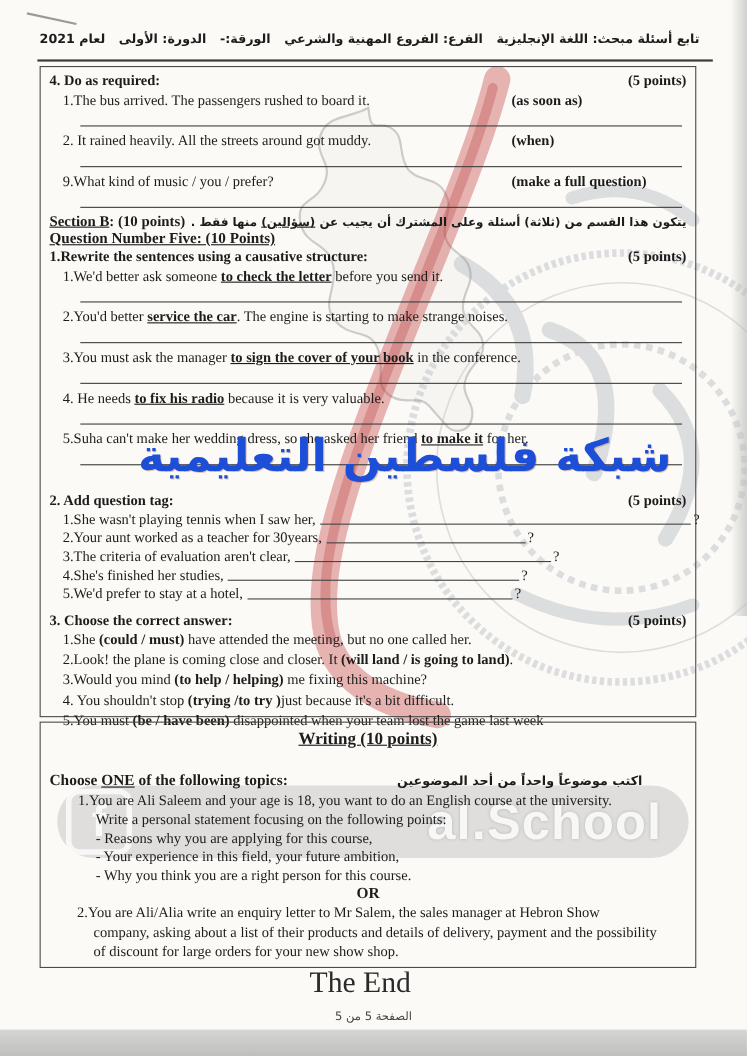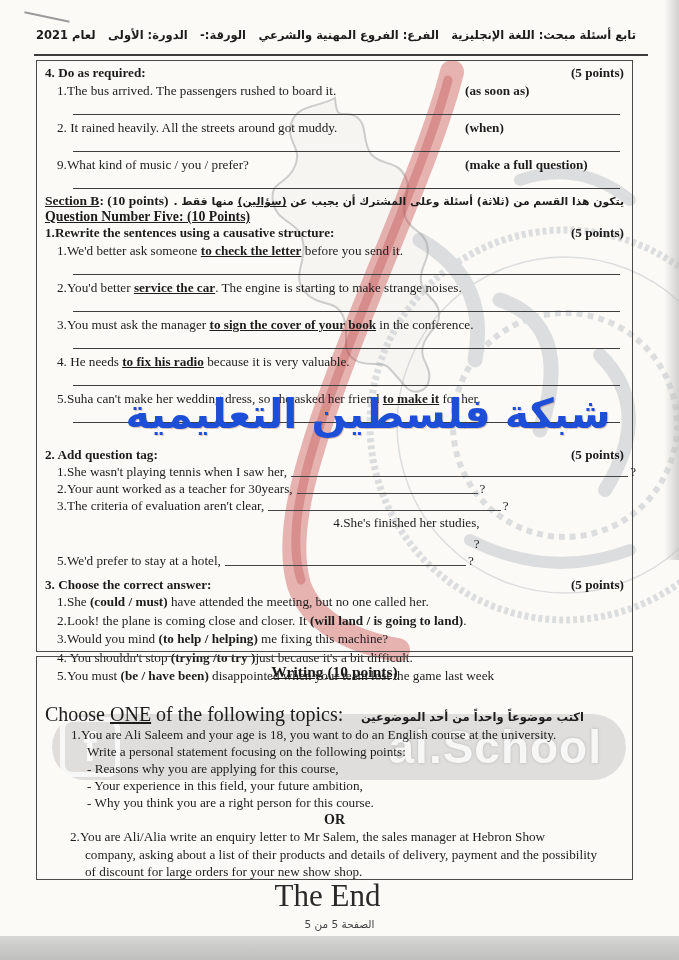--- a/index.html
+++ b/index.html
@@ -39,35 +39,35 @@
   .bu{font-weight:bold;text-decoration:underline;margin-top:46px;}
   .u{text-decoration:underline;}
 
   .secB{display:flex;align-items:baseline;margin-top:3px;}
   .secB .en{font-weight:bold;font-size:13.5px;}
   .secB .ar{margin-left:auto;direction:rtl;font-family:"DejaVu Sans",sans-serif;font-size:10.8px;font-weight:bold;}
   .q5title{font-weight:bold;text-decoration:underline;font-size:13.8px;margin-top:0;}
 
   .tagrow{display:flex;align-items:flex-end;line-height:17px;padding-left:12px;}
   .tagrow .fill{flex:1;border-bottom:1.2px solid #444;margin:0 2px 3px 4px;}
-  .w100{width:100%;} .w74{width:74%;justify-content:flex-end;} .w78{width:78%;} .w73{width:73%;flex-direction:column;} .w72{width:72%;}
+  .w100{width:100%;} .w74{width:74%;justify-content:flex-end;} .w78{width:78%;} .w73{width:73%;} .w72{width:72%;}
 
   .p3item{line-height:18.5px;padding-left:12px;}
 
   
   .wtitle{text-align:center;font-weight:bold;font-size:15.5px;text-decoration:underline;margin-top:2px;}
   .chooserow{display:flex;align-items:baseline;margin-top:22px;}
-  .chooserow .en{font-weight:normal;font-size:20px;}
+  .chooserow .en{font-weight:bold;font-size:14px;}
   .chooserow .ar{margin-left:auto;direction:rtl;font-family:"DejaVu Sans",sans-serif;font-size:11.5px;font-weight:bold;margin-right:40px;}
   .wline{line-height:17px;padding-left:26px;}
   .wind{padding-left:42px;}
   .or{text-align:center;font-weight:bold;font-size:14px;line-height:17px;}
   .topic2{line-height:17.5px;padding-left:40px;text-indent:-15px;padding-right:26px;}
 
-  .the-end{position:absolute;top:878px;left:0;width:655px;text-align:center;font-size:31px;color:#2a2a2a;z-index:2;}
+  .the-end{position:absolute;top:878px;left:0;width:655px;text-align:center;font-size:27px;color:#2a2a2a;z-index:2;}
   .page-num{position:absolute;top:918px;left:0;width:679px;text-align:center;direction:rtl;
     font-family:"DejaVu Sans",sans-serif;font-size:10.5px;color:#444;z-index:2;}
 
   .bottom-strip{position:absolute;left:0;top:936px;width:679px;height:24px;
     background:linear-gradient(to bottom,#d6d6d4,#bfbfbd);z-index:3;}
   .corner-mark{position:absolute;left:24px;top:16px;width:46px;height:2px;background:#9a9a9a;
     transform:rotate(12deg);z-index:2;}
   .right-edge{position:absolute;left:664px;top:0;width:15px;height:560px;
     background:linear-gradient(to right,rgba(200,200,198,0),rgba(190,190,188,.7));z-index:3;}
 </style>

